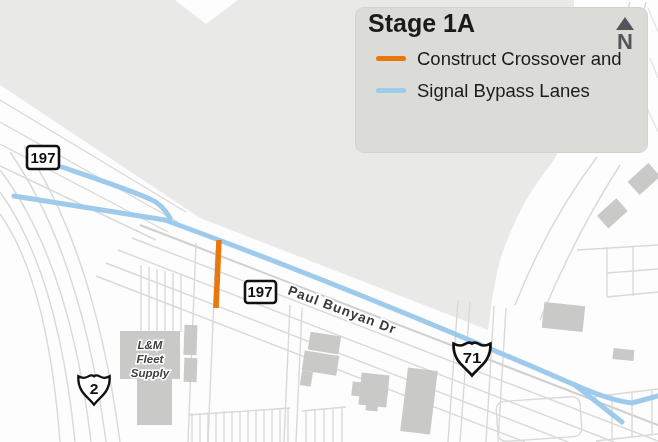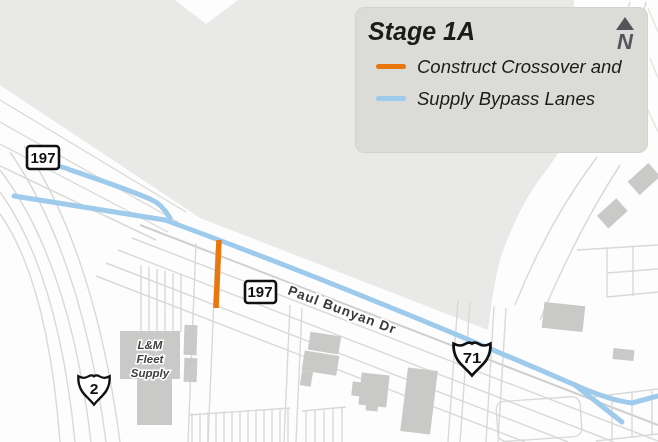--- a/index.html
+++ b/index.html
@@ -6,21 +6,21 @@
   .stage-map {
     position:relative; width:658px; height:442px; overflow:hidden;
     background:#fdfdfd; font-family:"Liberation Sans", sans-serif;
   }
   .stage-map svg { position:absolute; left:0; top:0; }
   svg text { font-family:"Liberation Sans", sans-serif; }
 
   .legend {
     position:absolute; left:355px; top:7px; width:293px; height:146px;
     background:#dbdbd7; border:1px solid #d2d2ce; border-radius:9px;
-    box-sizing:border-box; padding:9px 12px 0 12px;font-style:italic;
+    box-sizing:border-box; padding:1px 12px 0 12px;
   }
   .legend-title { font-size:25px; font-weight:bold; color:#1b1b1b; line-height:1.15; }
   .north { position:absolute; top:9px; right:13px; text-align:center; }
   .north-tri {
     width:0; height:0; margin:0 auto;
     border-left:9px solid transparent; border-right:9px solid transparent;
     border-bottom:13px solid #54555a;
   }
   .north-n { font-size:22px; font-weight:bold; color:#54555a; line-height:1; margin-top:1px; }
   .legend-items { margin-top:9px; display:flex; flex-direction:column; gap:9px; }
@@ -189,19 +189,19 @@
     <div class="legend-items">
       <div class="legend-item">
         <span class="swatch" style="background-color: rgb(232, 119, 14);"></span>
         <div class="item-text">
           <div>Construct Crossover and</div>
         </div>
       </div>
       <div class="legend-item">
         <span class="swatch" style="background-color: rgb(158, 203, 236);"></span>
         <div class="item-text">
-          <div>Supply Bypass Lanes</div>
+          <div>Signal Bypass Lanes</div>
         </div>
       </div>
     </div>
   </div>
 
 </div>
 
 </body></html>

